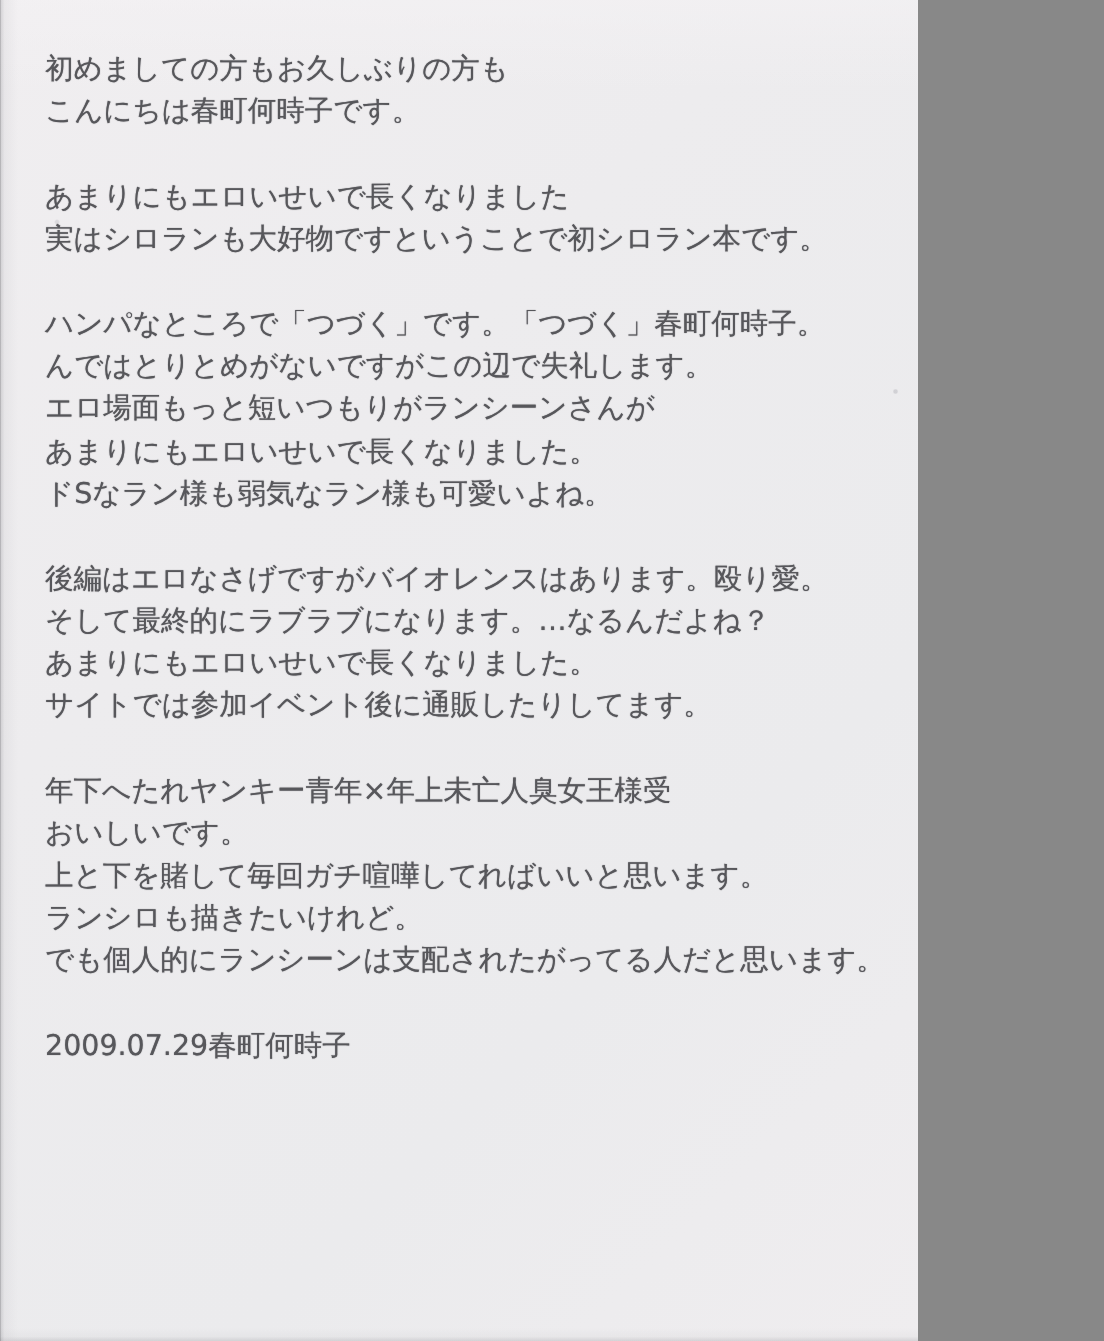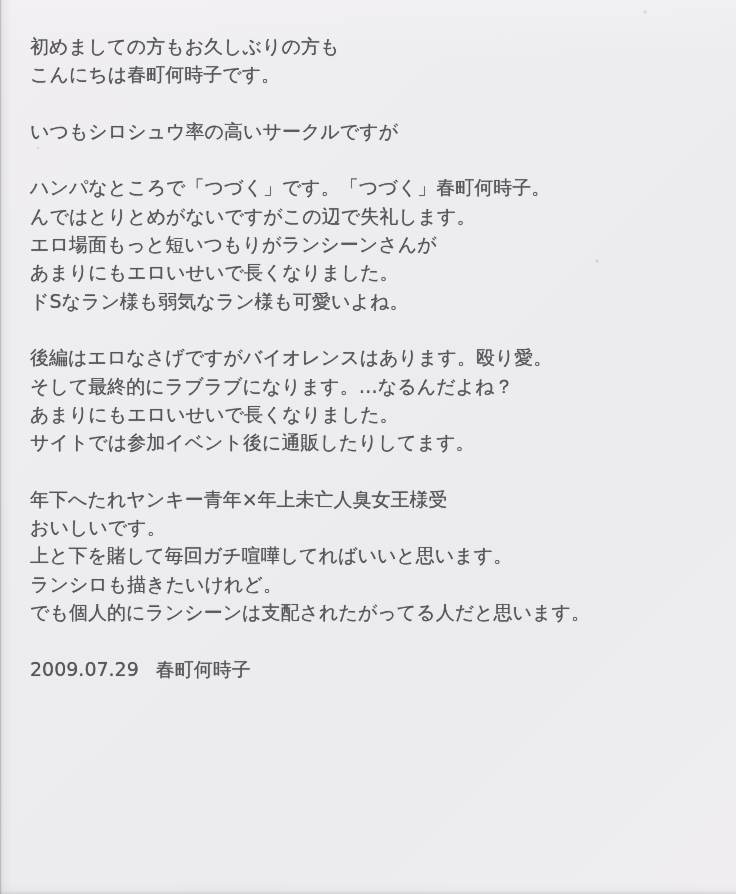--- a/index.html
+++ b/index.html
@@ -2,21 +2,21 @@
 <html><head>
 <meta charset="utf-8">
 <style>
   html, body {
     margin: 0;
     padding: 0;
     background: #888;
   }
   .page {
     position: relative;
-    width: 736px;
+    width: 612px;
     height: 894px;
     overflow: hidden;
     font-family: "DejaVu Sans", sans-serif;
     
     background:
       radial-gradient(circle at 645px 12px, rgba(120,170,165,0.30) 0 1px, rgba(120,170,165,0) 2px),
       radial-gradient(circle at 597px 261px, rgba(130,130,140,0.25) 0 1px, rgba(130,130,140,0) 2px),
       radial-gradient(circle at 38px 148px, rgba(130,130,140,0.18) 0 1px, rgba(130,130,140,0) 2px),
       linear-gradient(90deg, rgba(95,95,100,0.50) 0px, rgba(150,150,155,0.28) 1px, rgba(205,204,208,0.25) 3px, rgba(236,235,238,0) 12px),
       linear-gradient(0deg, rgba(120,120,126,0.22) 0px, rgba(190,189,193,0.12) 3px, rgba(236,235,238,0) 9px),
@@ -33,35 +33,36 @@
     line-height: 28.3px;
     color: #57575b;
     text-shadow: 0 0 0.7px rgba(87,87,92,0.85);
     letter-spacing: 0px;
     white-space: nowrap;
   }
   .para { margin: 0 0 28.3px 0; }
   .para:last-of-type { margin-bottom: 0; }
   .line { height: 28.3px; }
   .date-line { margin-top: 28.3px; height: 28.3px; }
-  .author { margin-left: 17px; }
+  .author { }
 </style>
 </head>
 <body>
 
 <div class="page">
   <div class="text-block">
 
     <div class="para">
       <div class="line">初めましての方もお久しぶりの方も</div>
       <div class="line">こんにちは春町何時子です。</div>
     </div>
 
     <div class="para">
-      <div class="line">いつもシロシュウ率の高いサークルですが</div>
+      <div class="line">あまりにもエロいせいで長くなりました</div>
+      <div class="line">実はシロランも大好物ですということで初シロラン本です。</div>
     </div>
 
     <div class="para">
       <div class="line">ハンパなところで「つづく」です。「つづく」春町何時子。</div>
       <div class="line">んではとりとめがないですがこの辺で失礼します。</div>
       <div class="line">エロ場面もっと短いつもりがランシーンさんが</div>
       <div class="line">あまりにもエロいせいで長くなりました。</div>
       <div class="line">ドSなラン様も弱気なラン様も可愛いよね。</div>
     </div>
 

